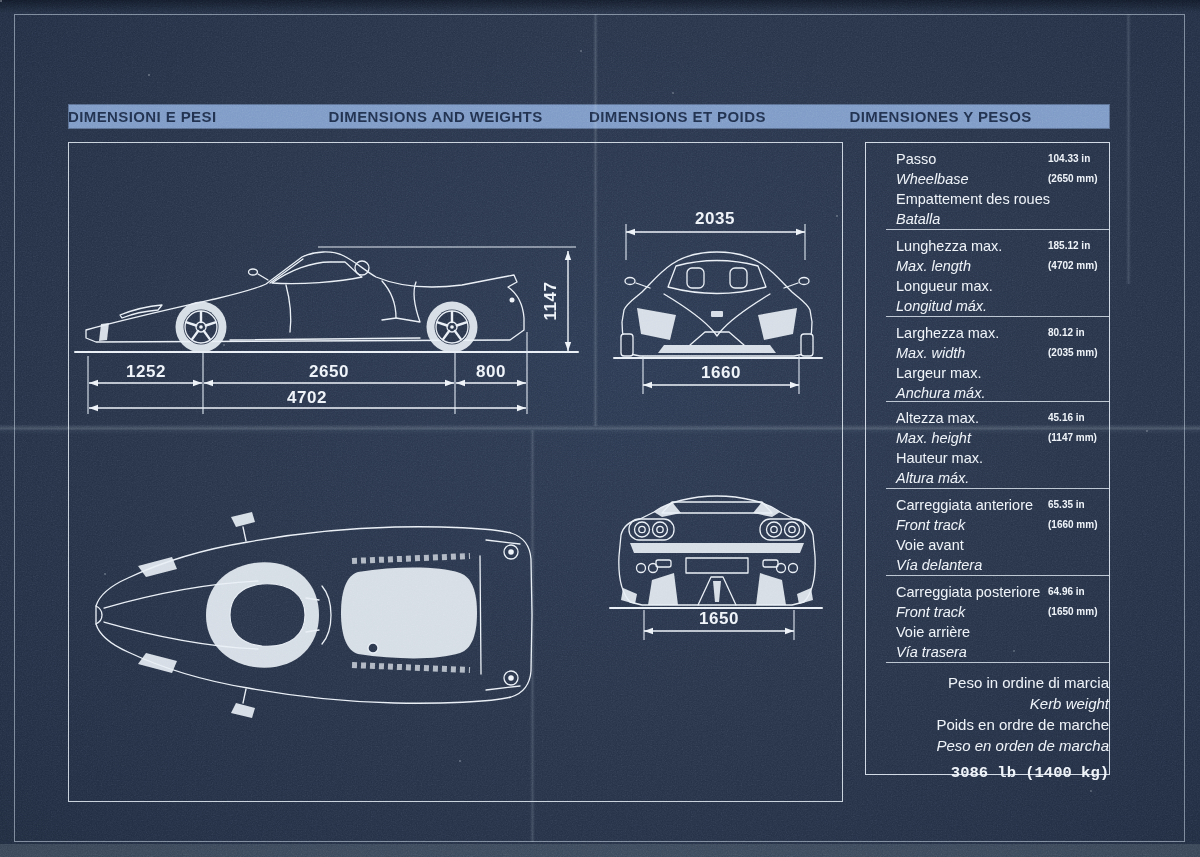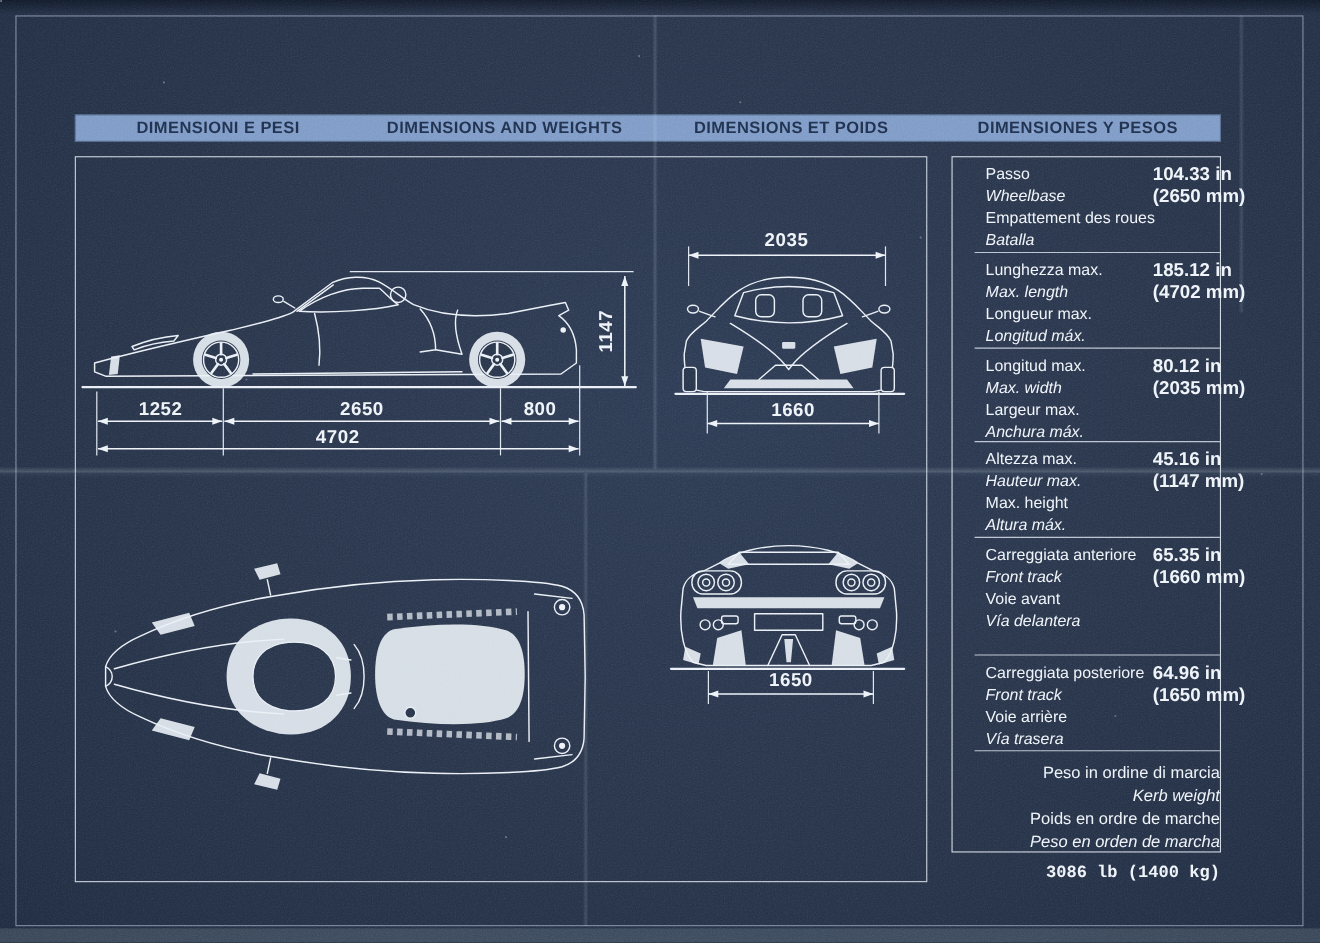--- a/index.html
+++ b/index.html
@@ -11,35 +11,35 @@
   }
   
   .outer-frame { position:absolute; left:14px; top:14px; right:15px; bottom:15px;
     border:1px solid rgba(198,213,230,.55); pointer-events:none; }
   .content-frame { position:absolute; left:68px; top:142px; width:775px; height:660px;
     border:1.5px solid rgba(228,237,246,.85); }
   
   .header-bar { position:absolute; left:68px; top:104px; width:1042px; height:25px;
     background:#7d9ac6; display:flex; align-items:center;
     box-shadow:0 0 0 1px rgba(20,30,50,.35) inset; }
-  .header-cell { flex:1; text-align:center; font-weight:bold; font-size:15px;
+  .header-cell { flex:1; text-align:left; font-weight:bold; font-size:15px;
     letter-spacing:.4px; color:#1d2d4b; white-space:nowrap; }
   
   .spec-table { position:absolute; left:865px; top:142px; width:245px; height:633px;
     border:1.5px solid rgba(226,235,245,.9); display:flex; flex-direction:column;
     color:#eef3f9; font-size:15px; z-index:5;padding-left:20px; }
   .spec-row { position:relative; padding:6px 8px 0 10px; line-height:20px; }
   .spec-row + .spec-row, .weight-row { border-top:1px solid rgba(222,232,242,.8); }
   .spec-row:nth-child(1){height:87px;} .spec-row:nth-child(2){height:88px;}
   .spec-row:nth-child(3){height:85px;} .spec-row:nth-child(4){height:87px;}
-  .spec-row:nth-child(5){height:87px;} .spec-row:nth-child(6){height:91px;margin-top:20px;}
+  .spec-row:nth-child(5){height:87px;} .spec-row:nth-child(6){height:91px;}
   .labels div { white-space:nowrap; font-size:14.5px; }
   .labels div:nth-child(2), .labels div:nth-child(4) { font-style:italic; }
   .spec-value { position:absolute; left:162px; top:6px; line-height:20px;
-    font-weight:bold; white-space:nowrap; font-size:17px; }
+    font-weight:bold; white-space:nowrap; font-size:10px; }
   .weight-row { flex:1; text-align:right; padding-top:9px; line-height:21px; font-size:15px; }
   .weight-row .wl2, .weight-row .wl4 { font-style:italic; }
   .weight-value { font-weight:bold; margin-top:7px; font-size:15.5px;font-family:Liberation Mono, monospace; }
   
   svg.drawings { position:absolute; left:0; top:0; z-index:3; }
   .ln { stroke:#e9eff6; fill:none; stroke-width:1.3; stroke-linejoin:round; stroke-linecap:round; }
   .ln2 { stroke:#e9eff6; fill:none; stroke-width:2; stroke-linecap:round; }
   .fw { fill:#e9eff6; stroke:none; opacity:.9; }
   .fbg { fill:#273349; }
   .dimln { stroke:#edf2f8; stroke-width:1.4; fill:none; }
@@ -298,36 +298,36 @@
         <div>Longitud máx.</div>
       </div>
       <div class="spec-value">
         <div>185.12 in</div>
         <div>(4702 mm)</div>
       </div>
     </div>
 
     <div class="spec-row">
       <div class="labels">
-        <div>Longitud max.</div>
+        <div>Larghezza max.</div>
         <div>Max. width</div>
         <div>Largeur max.</div>
         <div>Anchura máx.</div>
       </div>
       <div class="spec-value">
         <div>80.12 in</div>
         <div>(2035 mm)</div>
       </div>
     </div>
 
     <div class="spec-row">
       <div class="labels">
         <div>Altezza max.</div>
+        <div>Max. height</div>
         <div>Hauteur max.</div>
-        <div>Max. height</div>
         <div>Altura máx.</div>
       </div>
       <div class="spec-value">
         <div>45.16 in</div>
         <div>(1147 mm)</div>
       </div>
     </div>
 
     <div class="spec-row">
       <div class="labels">

